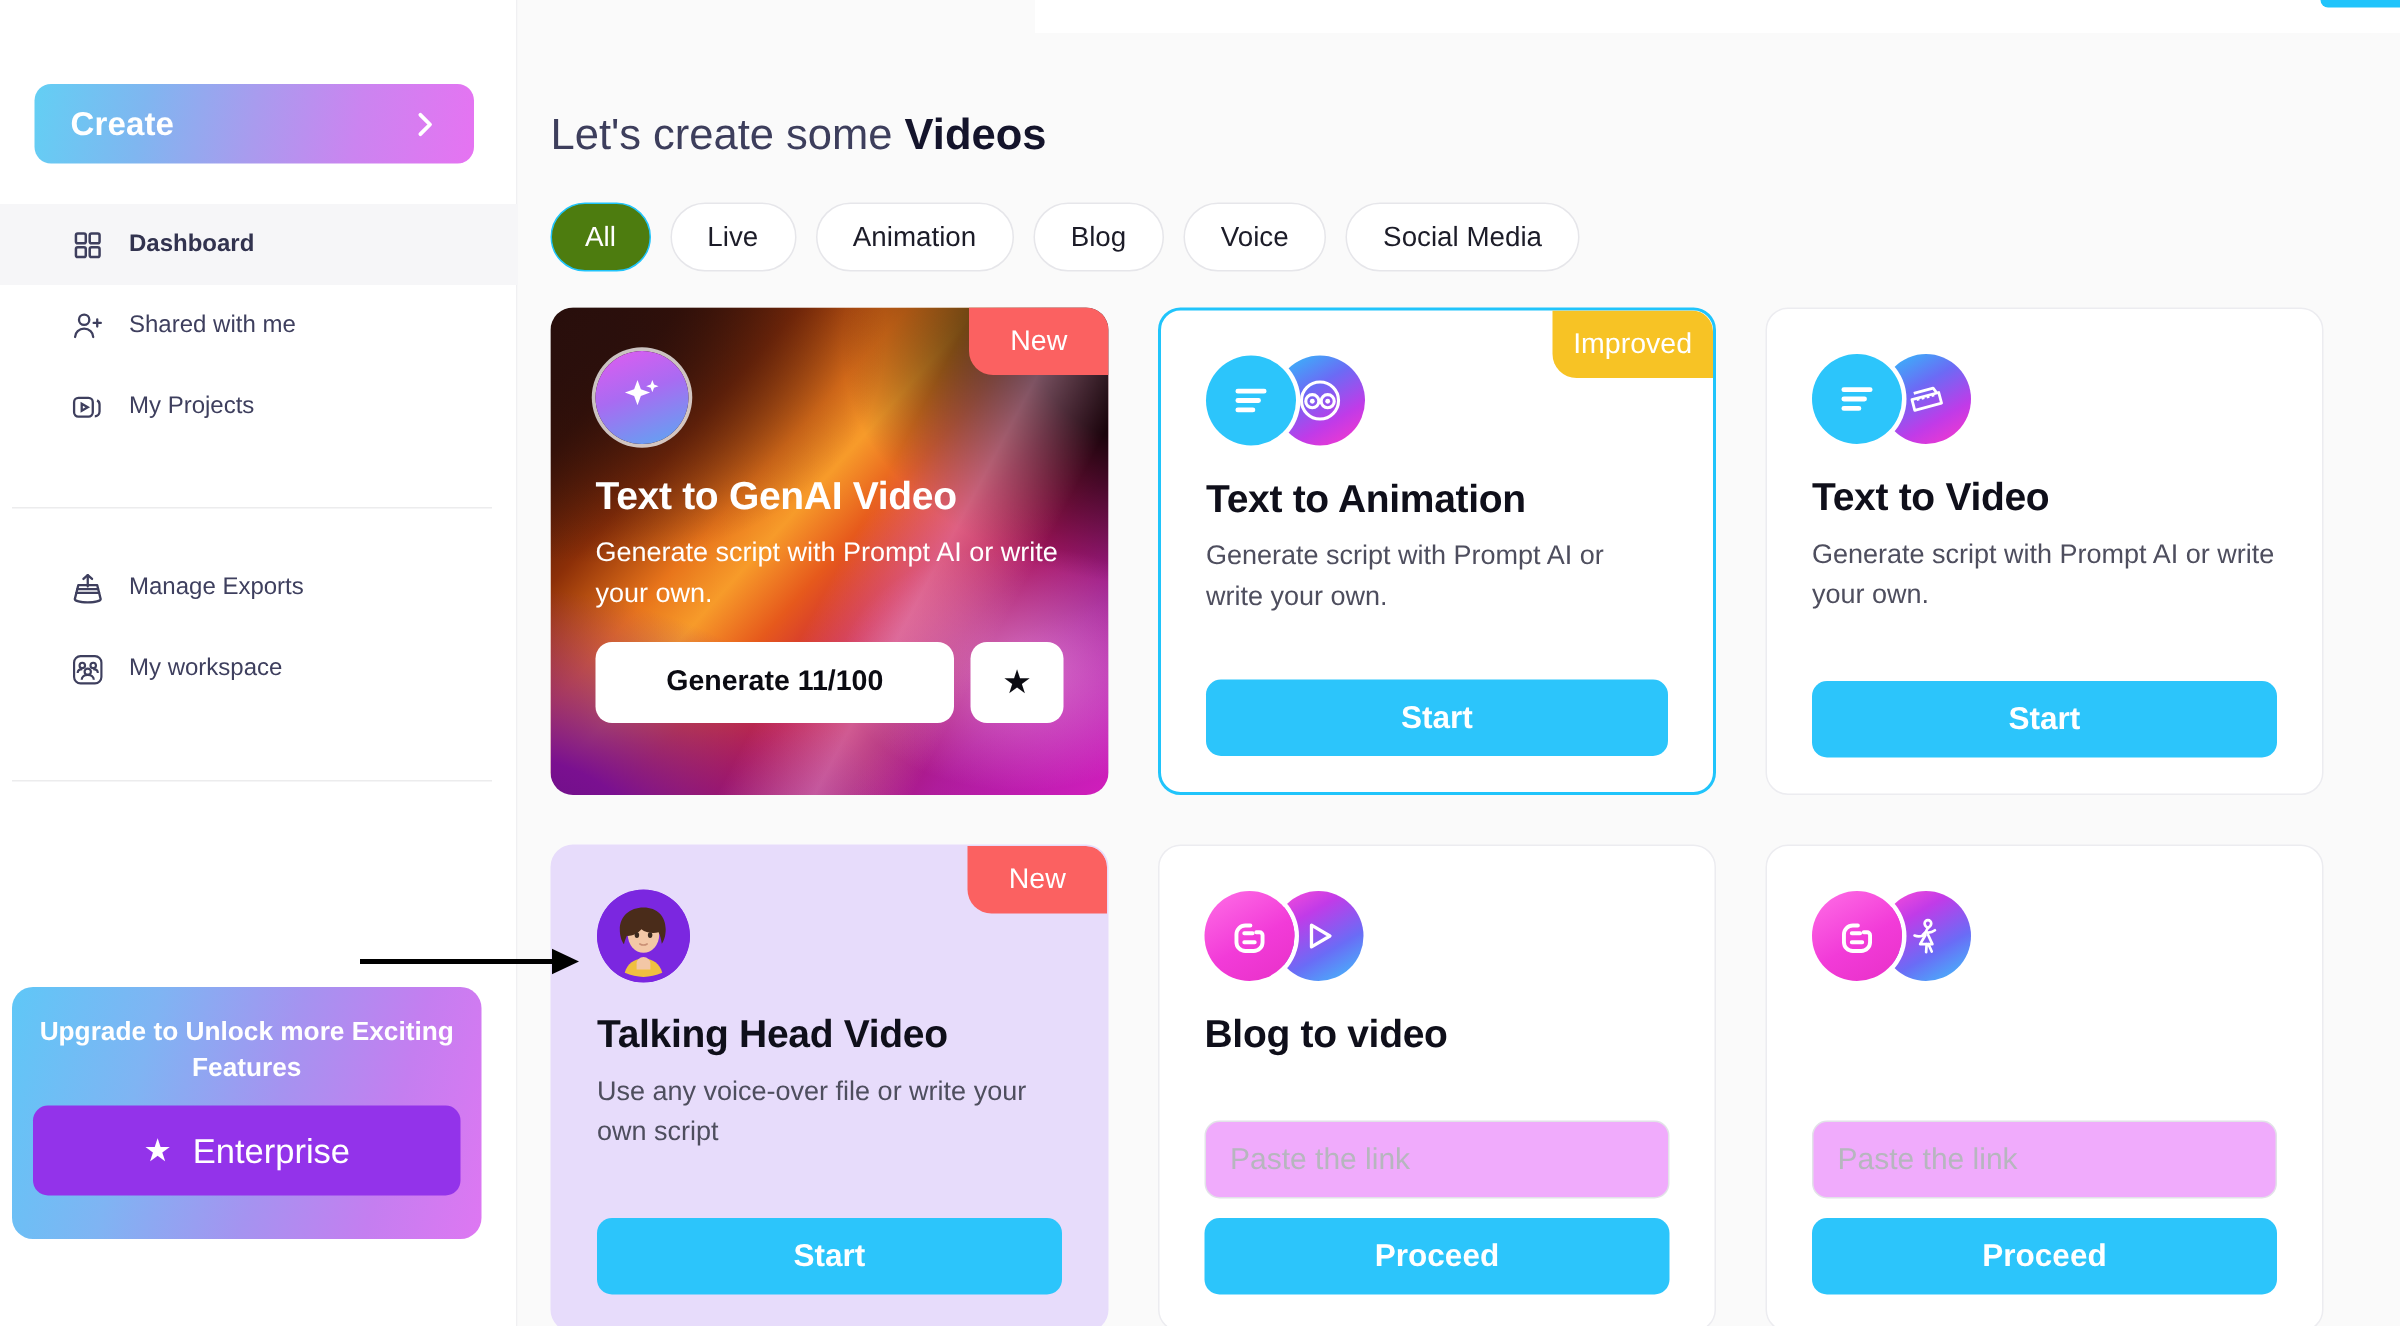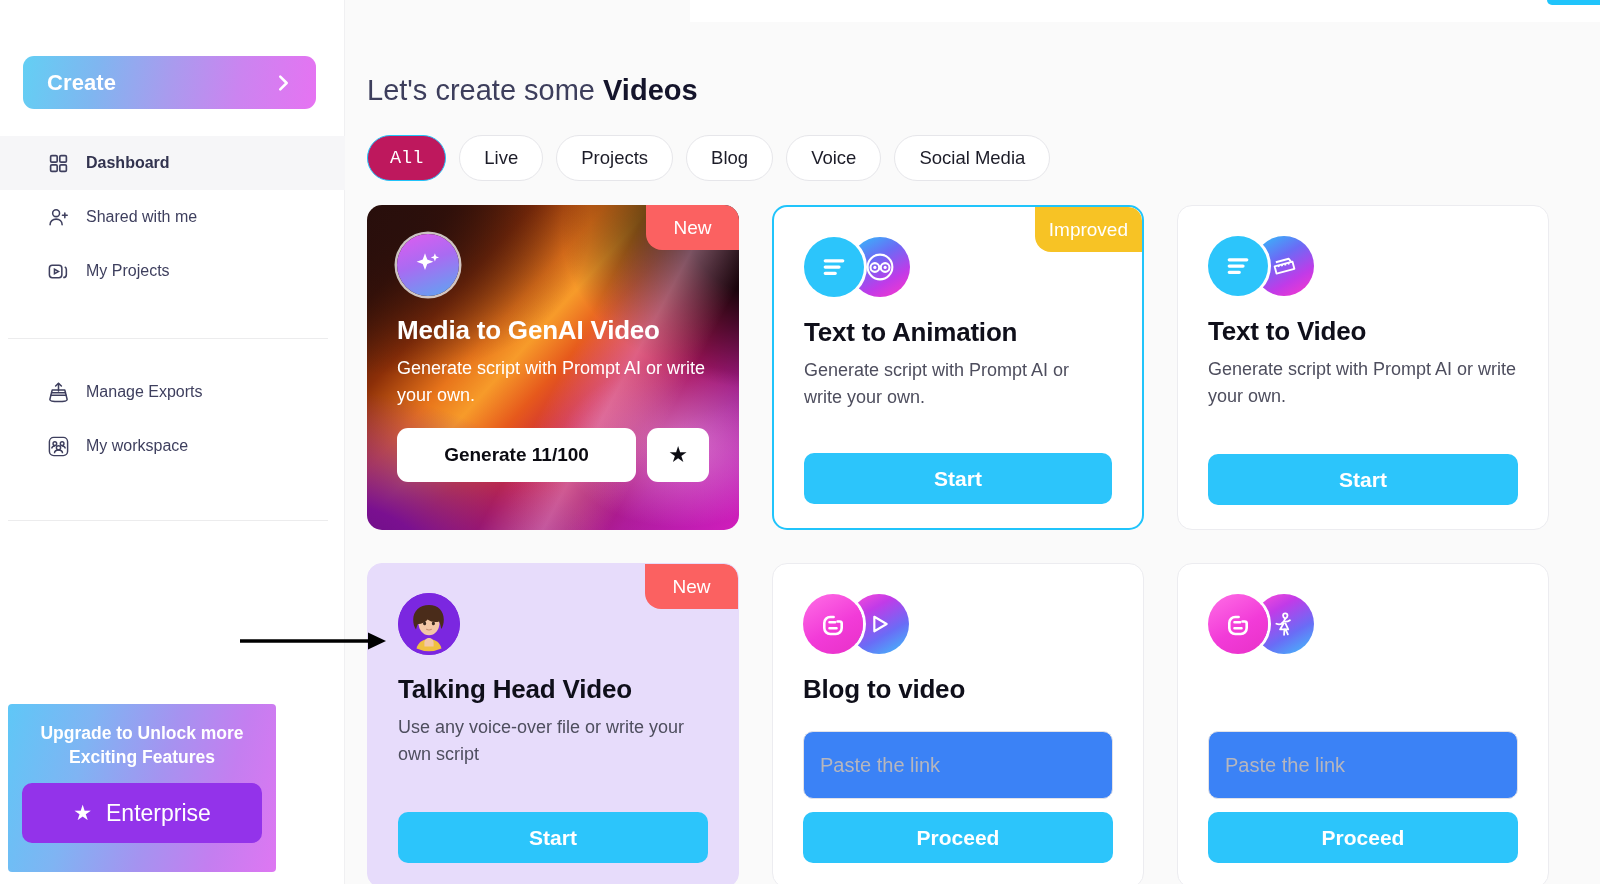--- a/index.html
+++ b/index.html
@@ -43,22 +43,22 @@
     height: 54px; padding-left: 46px; cursor: pointer;
     color: #3e3f5e; font-size: 16px;
   }
   .nav-item.active { background: #f6f6f8; font-weight: 700; color: #32334f; }
   .nav-item .ico { width: 24px; height: 24px; flex: 0 0 24px; display: flex; align-items: center; justify-content: center; }
   .nav-item .ico svg { display: block; }
 
   .divider { position: absolute; left: 8px; width: 320px; height: 1px; background: #ececed; }
 
   .upgrade-card {
-    position: absolute; left: 8px; top: 704px; width: 268px; height: 168px;
-    border-radius: 4px;
+    position: absolute; left: 8px; top: 658px; width: 313px; height: 168px;
+    border-radius: 14px;
     background: linear-gradient(105deg, #5FC7F7 0%, #7FB4F3 28%, #A593F0 55%, #C47EF0 78%, #DE77F2 100%);
     padding: 18px 14px 16px; text-align: center;
   }
   .upgrade-card .utitle {
     color: #fff; font-size: 17.5px; font-weight: 700; line-height: 1.35;
   }
   .ent-btn {
     margin-top: 14px; width: 100%; height: 60px; border: none; cursor: pointer;
     border-radius: 10px; background: #9333EA;
     display: flex; align-items: center; justify-content: center; gap: 14px;
@@ -75,21 +75,21 @@
     margin: 40px 0 0 22px; font-size: 29px; color: #3d3e5c; font-weight: 400;
   }
   .page-title b { color: #14142b; font-weight: 700; }
 
   .chips { display: flex; gap: 13px; margin: 28px 0 0 22px; }
   .chip {
     height: 46px; padding: 0 24px; border-radius: 23px;
     background: #fff; border: 1.5px solid #e6e6ea; color: #1c1c28;
     font-size: 18.5px; display: flex; align-items: center; cursor: pointer;
   }
-  .chip.active { background: #be185d; border-color: #20C4FB; color: #fff; padding: 0 22px; font-family: Liberation Mono, monospace; }
+  .chip.active { background: #4d7c0f; border-color: #20C4FB; color: #fff; padding: 0 22px; }
 
   .grid {
     margin: 24px 0 0 22px; display: grid;
     grid-template-columns: repeat(3, 372px);
     gap: 33px 33px;
   }
   .card {
     position: relative; width: 372px; height: 325px;
     background: #fff; border: 1.5px solid #ececf0; border-radius: 15px;
     padding: 28px 30px 0; overflow: hidden;
@@ -121,22 +121,22 @@
   .card-title { margin-top: 18px; font-size: 26px; font-weight: 700; color: #0f0f1a; letter-spacing: -.2px; }
   .card-desc { margin-top: 9px; font-size: 18px; line-height: 1.48; color: #4e4e5e; }
   .card.dark .card-title, .card.dark .card-desc { color: #fff; }
 
   .btn-primary {
     width: 100%; height: 51px; border: none; border-radius: 10px;
     background: #2CC5FB; color: #fff; font-size: 21px; font-weight: 700;
     cursor: pointer; display: flex; align-items: center; justify-content: center;
   }
   .link-input {
-    width: 100%; height: 68px; border: 1.5px solid #e2e2e8; border-radius: 10px;
-    background: #3b82f6; padding: 0 16px; font-size: 20px; color: #2a2a38;
+    width: 100%; height: 52px; border: 1.5px solid #e2e2e8; border-radius: 10px;
+    background: #f0abfc; padding: 0 16px; font-size: 20px; color: #2a2a38;
     font-family: "Liberation Sans", sans-serif; outline: none;
   }
   .link-input::placeholder { color: #b6b6be; }
 
   .genai-card {
     position: relative; width: 372px; height: 325px; border-radius: 15px;
     overflow: hidden; padding: 28px 30px 0; border: none;
     background:
       radial-gradient(115% 95% at 112% 8%, rgba(0,0,0,.96) 0%, rgba(0,0,0,.85) 22%, rgba(0,0,0,0) 52%),
       radial-gradient(90% 80% at 8% 6%, #2a0f0c 0%, rgba(42,15,12,0) 58%),
@@ -284,21 +284,21 @@
     </h1>
 
     <div class="chips">
       <div class="chip active">
           <span>All</span>
         </div>
       <div class="chip">
           <span>Live</span>
         </div>
       <div class="chip">
-          <span>Projects</span>
+          <span>Animation</span>
         </div>
       <div class="chip">
           <span>Blog</span>
         </div>
       <div class="chip">
           <span>Voice</span>
         </div>
       <div class="chip">
           <span>Social Media</span>
         </div>
@@ -311,21 +311,21 @@
         <div class="badge new">New</div>
         <div class="genai-inner">
           <div class="icon-pair">
             <div class="spark-circ">
               <svg width="36" height="36" viewBox="0 0 24 24" fill="#fff">
                 <path d="M10 4.2l1.5 4.1 4.1 1.5-4.1 1.5L10 15.4l-1.5-4.1L4.4 9.8l4.1-1.5L10 4.2z"></path>
                 <path d="M16.6 4.2l.75 2 2 .75-2 .75-.75 2-.75-2-2-.75 2-.75.75-2z"></path>
               </svg>
             </div>
           </div>
-          <div class="card-title">Media to GenAI Video</div>
+          <div class="card-title">Text to GenAI Video</div>
           <div class="card-desc">Generate script with Prompt AI or write your own.</div>
           <div class="genai-actions">
             <button class="gen-btn">Generate 11/100</button>
             <button class="star-btn">★</button>
           </div>
         </div>
       </div>
 
       <div class="card highlight">
         <div class="badge improved">Improved</div>

